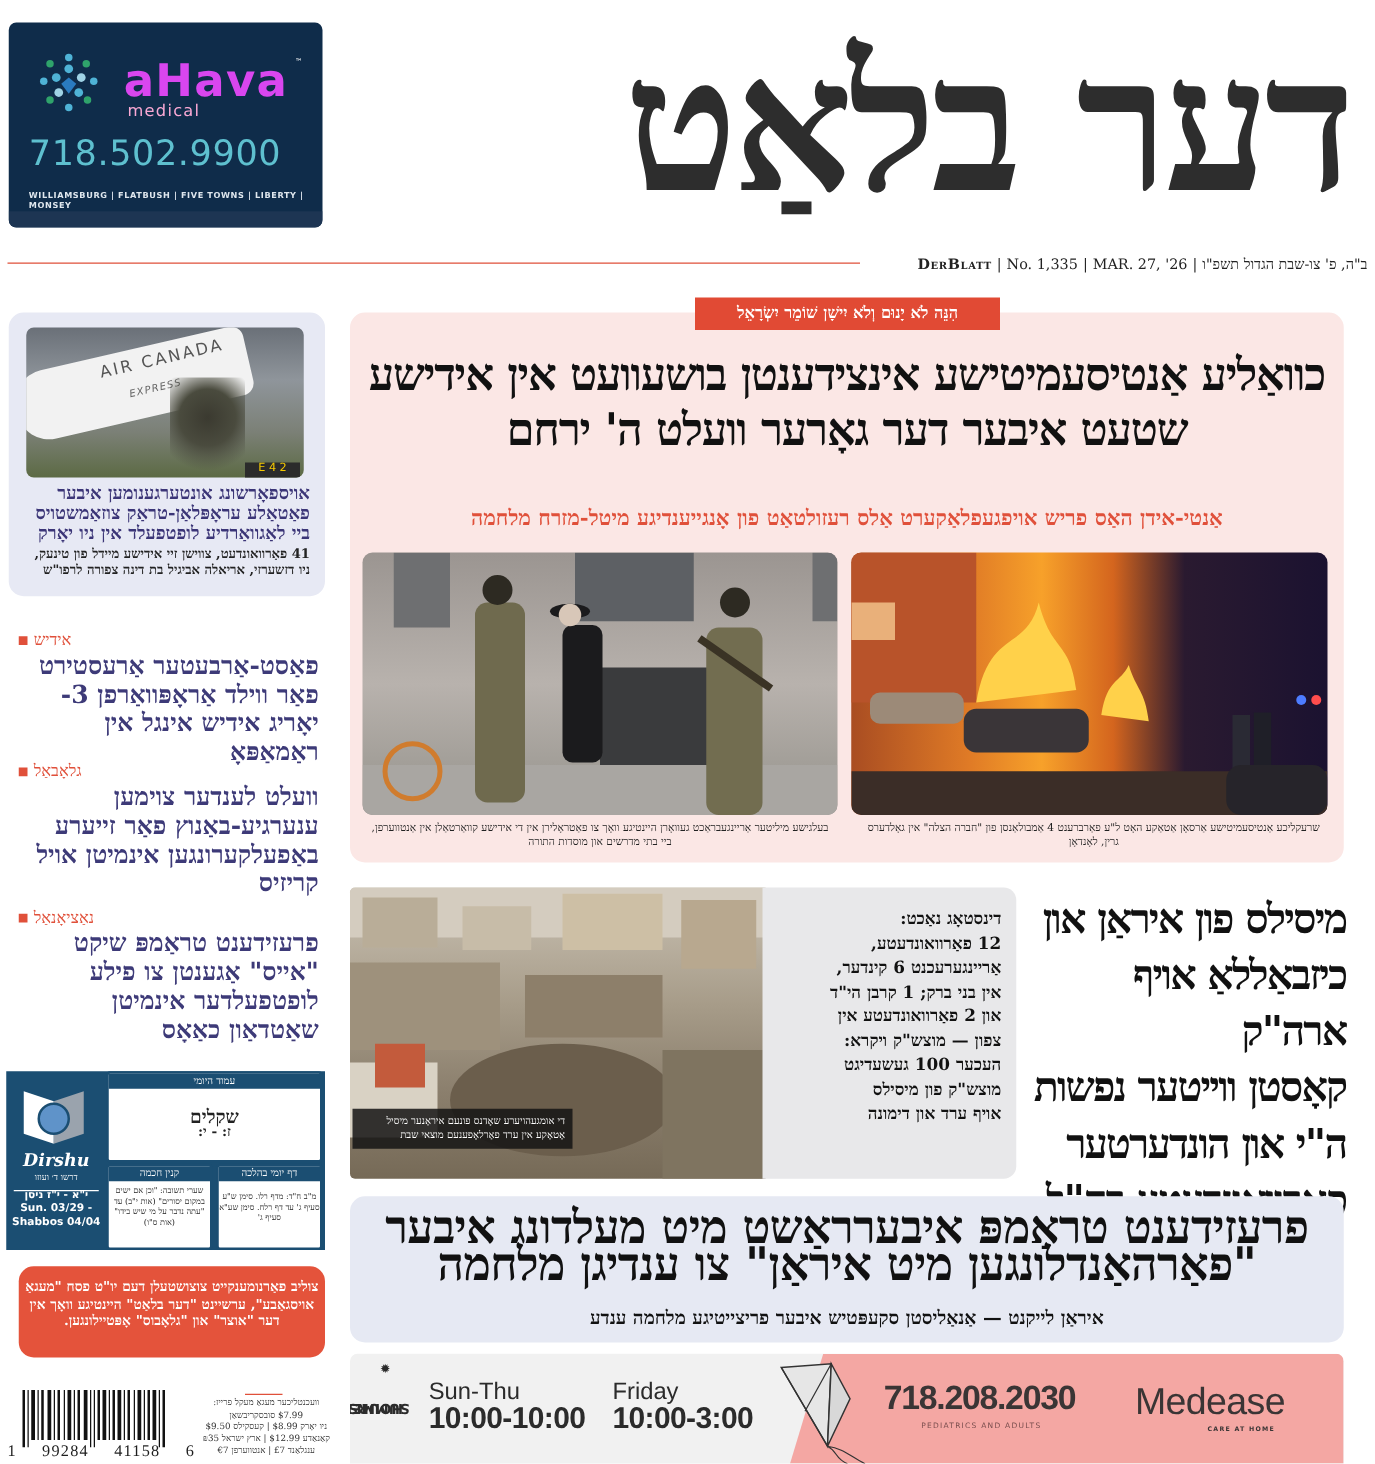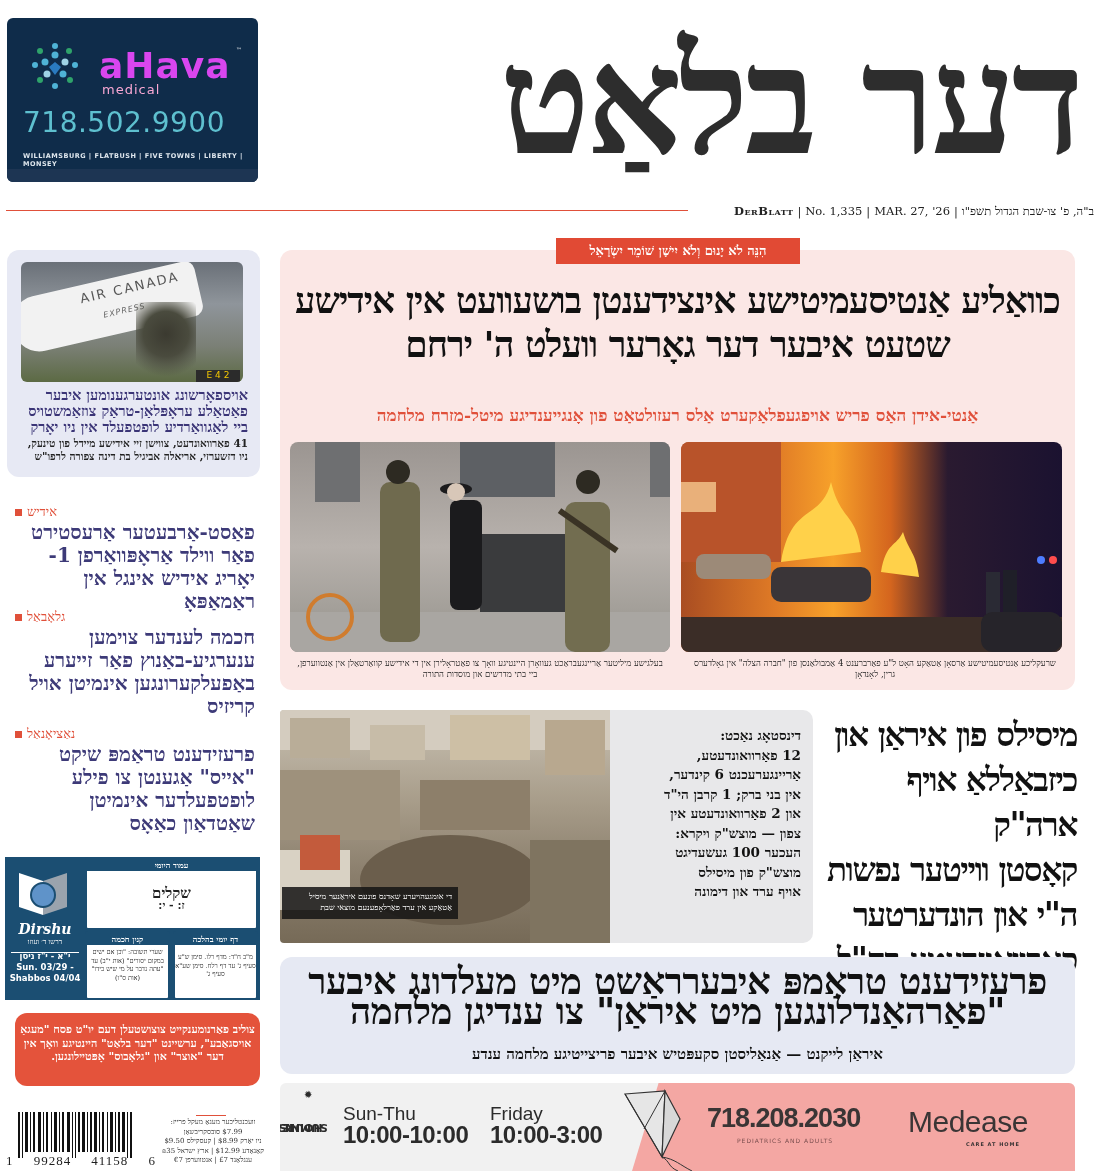--- a/index.html
+++ b/index.html
@@ -38,21 +38,21 @@
   .section-label { font-size: 13px; color: #e0503a; display: flex; align-items: center; justify-content: flex-end; gap: 5px; height: 18px; }
   .section-label .sq { width: 7px; height: 7px; background: #e0503a; display: inline-block; }
   .section-headline { font-size: 20px; line-height: 23px; color: #3d3a78; font-weight: bold; }
 
   .dirshu { left: 5px; top: 857px; width: 255px; height: 143px; background: #1b4e72; }
   .dirshu-logo { position: absolute; left: 10px; top: 10px; width: 56px; height: 52px; }
   .dirshu-name { position: absolute; left: 6px; top: 64px; width: 68px; text-align: center; color: #fff; font-style: italic; font-weight: bold; font-size: 14px; font-family: "DejaVu Serif", serif; }
   .dirshu-hebrew { position: absolute; left: 6px; top: 81px; width: 68px; text-align: center; color: #fff; font-size: 7px; border-bottom: 1px solid #fff; padding-bottom: 6px; }
   .dirshu-dates { position: absolute; left: 2px; top: 94px; width: 76px; text-align: center; color: #fff; font-size: 8.5px; line-height: 11px; font-family: "DejaVu Sans", sans-serif; font-weight: bold; }
   .dbox { position: absolute; background: #fff; border: 2px solid #1b4e72; border-radius: 3px; }
-  .dbox-head { background: #1b4e72; color: #fff; text-align: center; font-size: 8px; height: 12px; line-height: 12px; font-weight: bold; }
+  .dbox-head { background: #1b4e72; color: #fff; text-align: center; font-size: 8px; height: 12px; line-height: 12px; font-weight: normal; }
   .dbox-body { text-align: center; font-size: 7px; line-height: 9px; color: #222; padding-top: 3px; }
 
   .promo { left: 15px; top: 1013px; width: 245px; height: 73px; background: #e4533b; border-radius: 12px; color: #fff; font-size: 11px; line-height: 13.5px; text-align: center; padding-top: 10px; font-weight: bold; }
 
   .barcode { left: 10px; top: 1112px; width: 140px; height: 46px; }
   .barcode-digits { left: 6px; top: 1153px; width: 150px; font-size: 13px; font-family: "Liberation Serif", serif; letter-spacing: 1px; display: flex; justify-content: space-between; }
   .price-box { left: 158px; top: 1115px; width: 110px; font-size: 7px; line-height: 9.5px; color: #333; text-align: center; }
   .price-rule { left: 196px; top: 1115px; width: 30px; height: 1px; background: #e0503a; }
 
   
@@ -142,28 +142,28 @@
   </div>
   <div class="left-headline rtl">אויספאָרשונג אונטערגענומען איבער פאַטאַלע עראָפּלאַן-טראַק צוזאַמשטויס ביי לאַגוואַרדיע לופטפעלד אין ניו יאָרק</div>
   <div class="left-sub rtl">41 פאַרוואונדעט, צווישן זיי אידישע מיידל פון טינעק, ניו דזשערזי, אריאלה אביגיל בת דינה צפורה לרפו"ש</div>
 </div>
 
 <div class="abs section rtl" style="left:15px; right:auto; top:503px;">
   <div class="section-label">
       <span>אידיש</span>
       <span class="sq"></span>
     </div>
-  <div class="section-headline">פאַסט-אַרבעטער אַרעסטירט פאַר ווילד אַראָפּוואַרפן 1-יאָריג אידיש אינגל אין ראַמאַפּאָ</div>
+  <div class="section-headline">פאַסט-אַרבעטער אַרעסטירט פאַר ווילד אַראָפּוואַרפן 3-יאָריג אידיש אינגל אין ראַמאַפּאָ</div>
 </div>
 <div class="abs section rtl" style="left:15px; right:auto; top:608px;">
   <div class="section-label">
       <span>גלאָבאַל</span>
       <span class="sq"></span>
     </div>
-  <div class="section-headline">חכמה לענדער צוימען ענערגיע-באַנוץ פאַר זייערע באַפעלקערונגען אינמיטן אויל קריזיס</div>
+  <div class="section-headline">וועלט לענדער צוימען ענערגיע-באַנוץ פאַר זייערע באַפעלקערונגען אינמיטן אויל קריזיס</div>
 </div>
 <div class="abs section rtl" style="left:15px; right:auto; top:725px;">
   <div class="section-label">
       <span>נאַציאָנאַל</span>
       <span class="sq"></span>
     </div>
   <div class="section-headline">פרעזידענט טראַמפּ שיקט "אייס" אַגענטן צו פילע לופטפעלדער אינמיטן שאַטדאַון כאַאָס</div>
 </div>
 
 <div class="abs dirshu">

